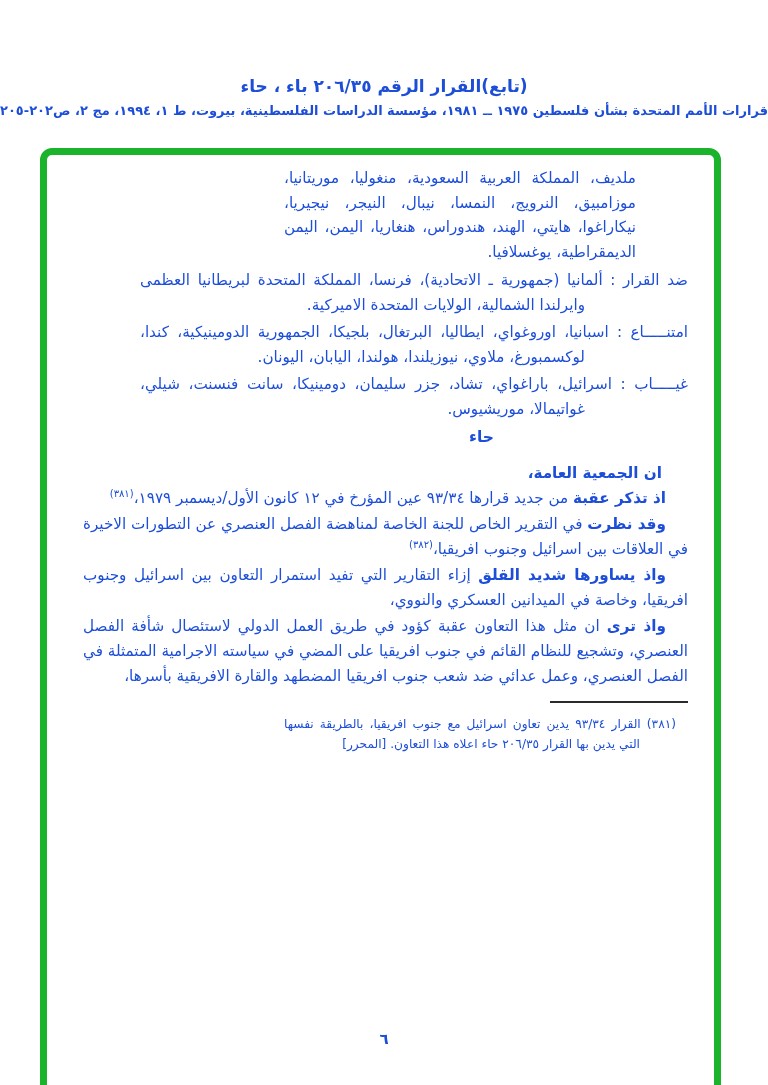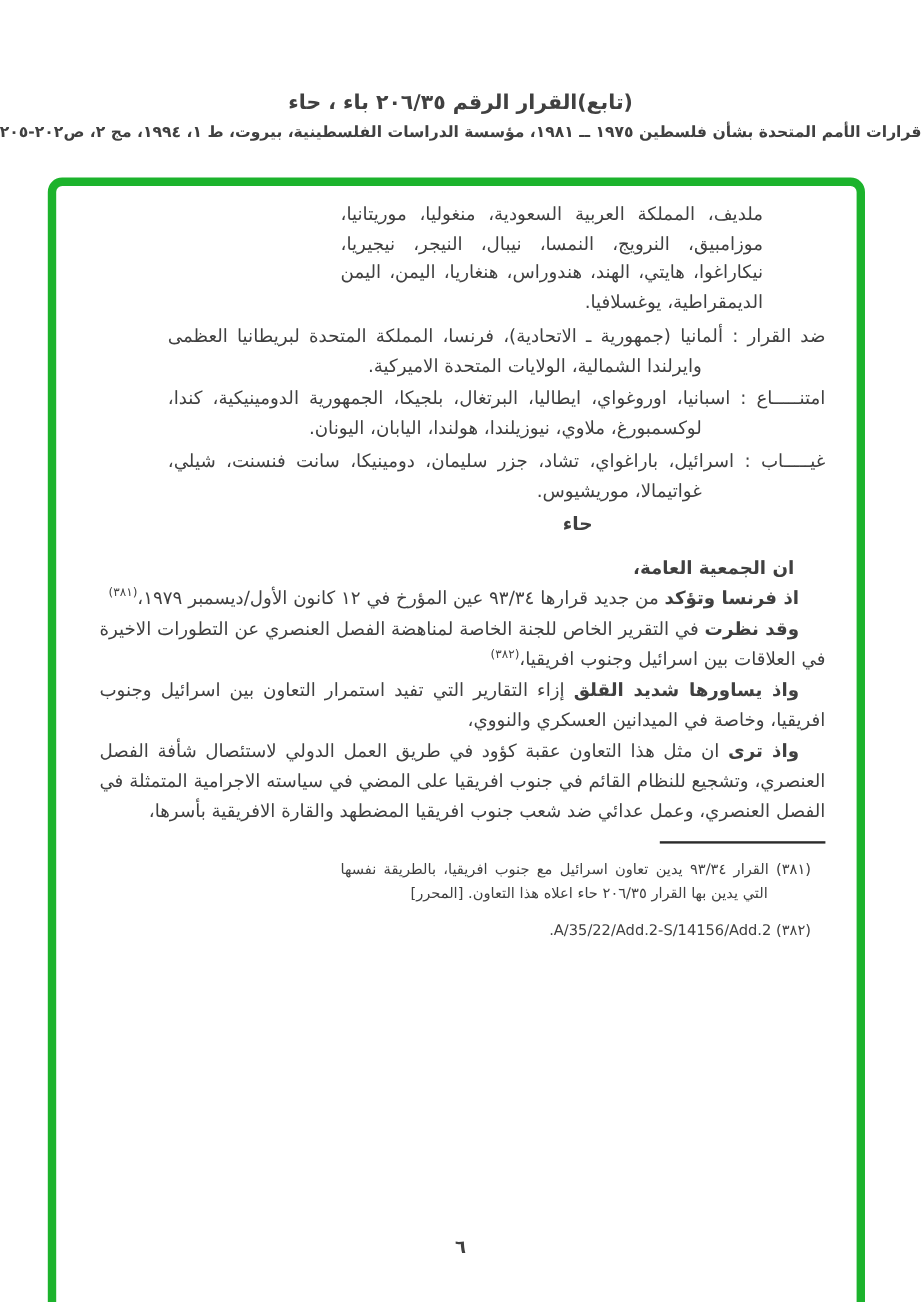--- a/index.html
+++ b/index.html
@@ -1,18 +1,18 @@
 <!DOCTYPE html>
 <html lang="ar"><head>
 <meta charset="utf-8">
 <style>
   html,body{margin:0;padding:0;background:#ffffff;}
   .page{
     position:relative;width:768px;height:1085px;background:#fff;overflow:hidden;
-    direction:rtl;font-family:"DejaVu Sans",sans-serif;color:#404040;
+    direction:rtl;font-family:"DejaVu Sans",sans-serif;color:#1d4ed8;
   }
   
   .hdr{padding-top:76px;text-align:center;}
   .title{font-weight:bold;font-size:17px;letter-spacing:0;}
   .citation{font-weight:bold;font-size:13px;margin-top:7px;white-space:nowrap;letter-spacing:-0.2px;}
   
   .hbox{
     position:absolute;left:40px;top:148px;width:681px;height:1030px;
     border:7px solid #1cb32c;border-radius:12px;box-sizing:border-box;
   }
@@ -54,31 +54,30 @@
       <p class="vote hang"><span class="lbl">امتنـــــاع :</span> <span>اسبانيا، اوروغواي، ايطاليا، البرتغال، بلجيكا، الجمهورية الدومينيكية، كندا، لوكسمبورغ، ملاوي، نيوزيلندا، هولندا، اليابان، اليونان.</span></p>
 
 
       <p class="vote hang"><span class="lbl">غيـــــاب :</span> <span>اسرائيل، باراغواي، تشاد، جزر سليمان، دومينيكا، سانت فنسنت، شيلي، غواتيمالا، موريشيوس.</span></p>
 
       <div class="sect"><span class="sect-inner">حاء</span></div>
 
       <p class="opening">ان الجمعية العامة،</p>
 
       <div id="body-paras">
-          <p class="body-para"><span class="b">اذ فرنسا وتؤكد</span><span> من جديد قرارها ٩٣/٣٤ عين المؤرخ في ١٢ كانون الأول/ديسمبر ١٩٧٩،</span><sup>(٣٨١)</sup></p>
+          <p class="body-para"><span class="b">اذ تذكر عقبة</span><span> من جديد قرارها ٩٣/٣٤ عين المؤرخ في ١٢ كانون الأول/ديسمبر ١٩٧٩،</span><sup>(٣٨١)</sup></p>
           <p class="body-para"><span class="b">وقد نظرت</span><span> في التقرير الخاص للجنة الخاصة لمناهضة الفصل العنصري عن التطورات الاخيرة في العلاقات بين اسرائيل وجنوب افريقيا،</span><sup>(٣٨٢)</sup></p>
           <p class="body-para"><span class="b">واذ يساورها شديد القلق</span><span> إزاء التقارير التي تفيد استمرار التعاون بين اسرائيل وجنوب افريقيا، وخاصة في الميدانين العسكري والنووي،</span></p>
           <p class="body-para"><span class="b">واذ ترى</span><span> ان مثل هذا التعاون عقبة كؤود في طريق العمل الدولي لاستئصال شأفة الفصل العنصري، وتشجيع للنظام القائم في جنوب افريقيا على المضي في سياسته الاجرامية المتمثلة في الفصل العنصري، وعمل عدائي ضد شعب جنوب افريقيا المضطهد والقارة الافريقية بأسرها،</span></p>
         </div>
 
       <div class="fnrule"></div>
 
       <div class="footnotes">
         <p class="fn fn1">(٣٨١) القرار ٩٣/٣٤ يدين تعاون اسرائيل مع جنوب افريقيا، بالطريقة نفسها التي يدين بها القرار ٢٠٦/٣٥ حاء اعلاه هذا التعاون. [المحرر]</p>
-        <p class="fn fn2">(٣٨٢) A/35/22/Add.2-S/14156/Add.2.</p>
       </div>
 
     </div>
   </div>
 
   <div class="pageno">٦</div>
 
 </div>
 
 </body></html>

